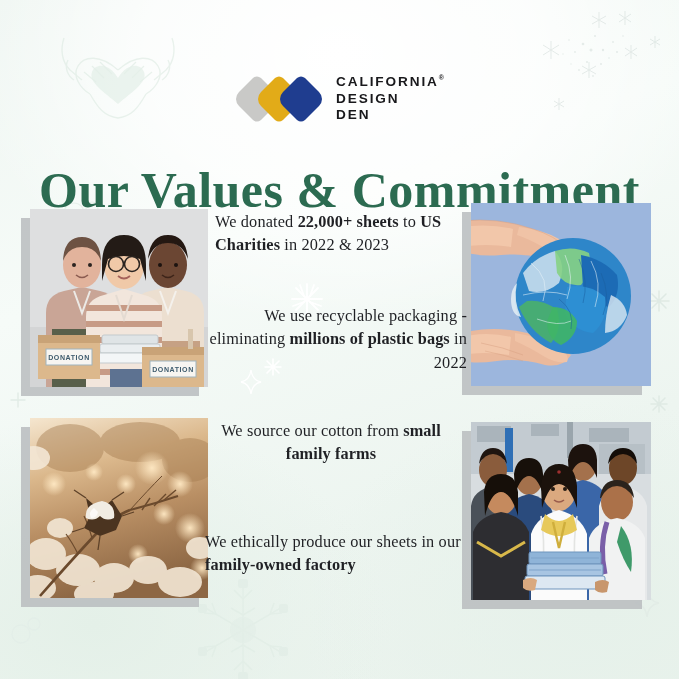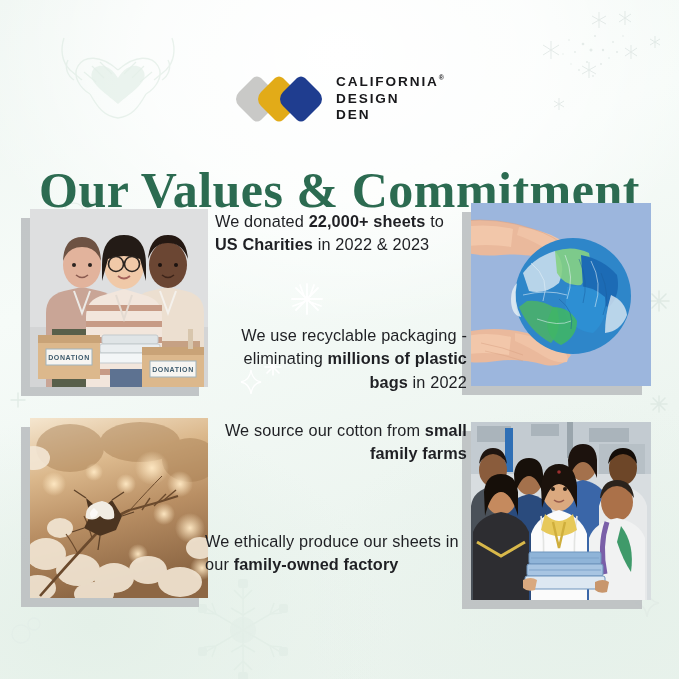--- a/index.html
+++ b/index.html
@@ -97,32 +97,32 @@
   }
 
   #photo-donation { left: 30px; top: 209px; width: 178px; height: 178px; }
   #photo-plastic  { left: 471px; top: 203px; width: 180px; height: 183px; }
   #photo-cotton   { left: 30px; top: 418px; width: 178px; height: 180px; }
   #photo-factory  { left: 471px; top: 422px; width: 180px; height: 178px; }
 
   
   .stmt {
     position: absolute;
-    font-family: Liberation Sans, sans-serif;
+    font-family: Liberation Serif, serif;
     color: #1f2024;
     font-size: 16.3px;
     line-height: 1.44;
     letter-spacing: .15px;
     font-weight: 300;
   }
   .stmt b { font-weight: 700; letter-spacing: .1px; }
 
   #stmt-donated  { left: 215px; top: 210px; width: 252px; text-align: left; }
-  #stmt-recycle  { left: 205px; top: 324px; width: 262px; text-align: right; }
-  #stmt-cotton   { left: 215px; top: 419px; width: 252px; text-align: right; }
+  #stmt-recycle  { left: 205px; top: 304px; width: 262px; text-align: right; }
+  #stmt-cotton   { left: 205px; top: 419px; width: 252px; text-align: center; }
   #stmt-factory  { left: 205px; top: 530px; width: 262px; text-align: left; }
 </style>
 </head>
 <body>
 
 <div id="page">
 
   <svg class="deco watermark-hands" viewBox="0 0 160 130">
     <g fill="none" stroke="#d7e7dd" stroke-width="1.4">
       <path d="M80 60 C62 44 46 46 40 56 C34 66 42 78 52 84"></path>

